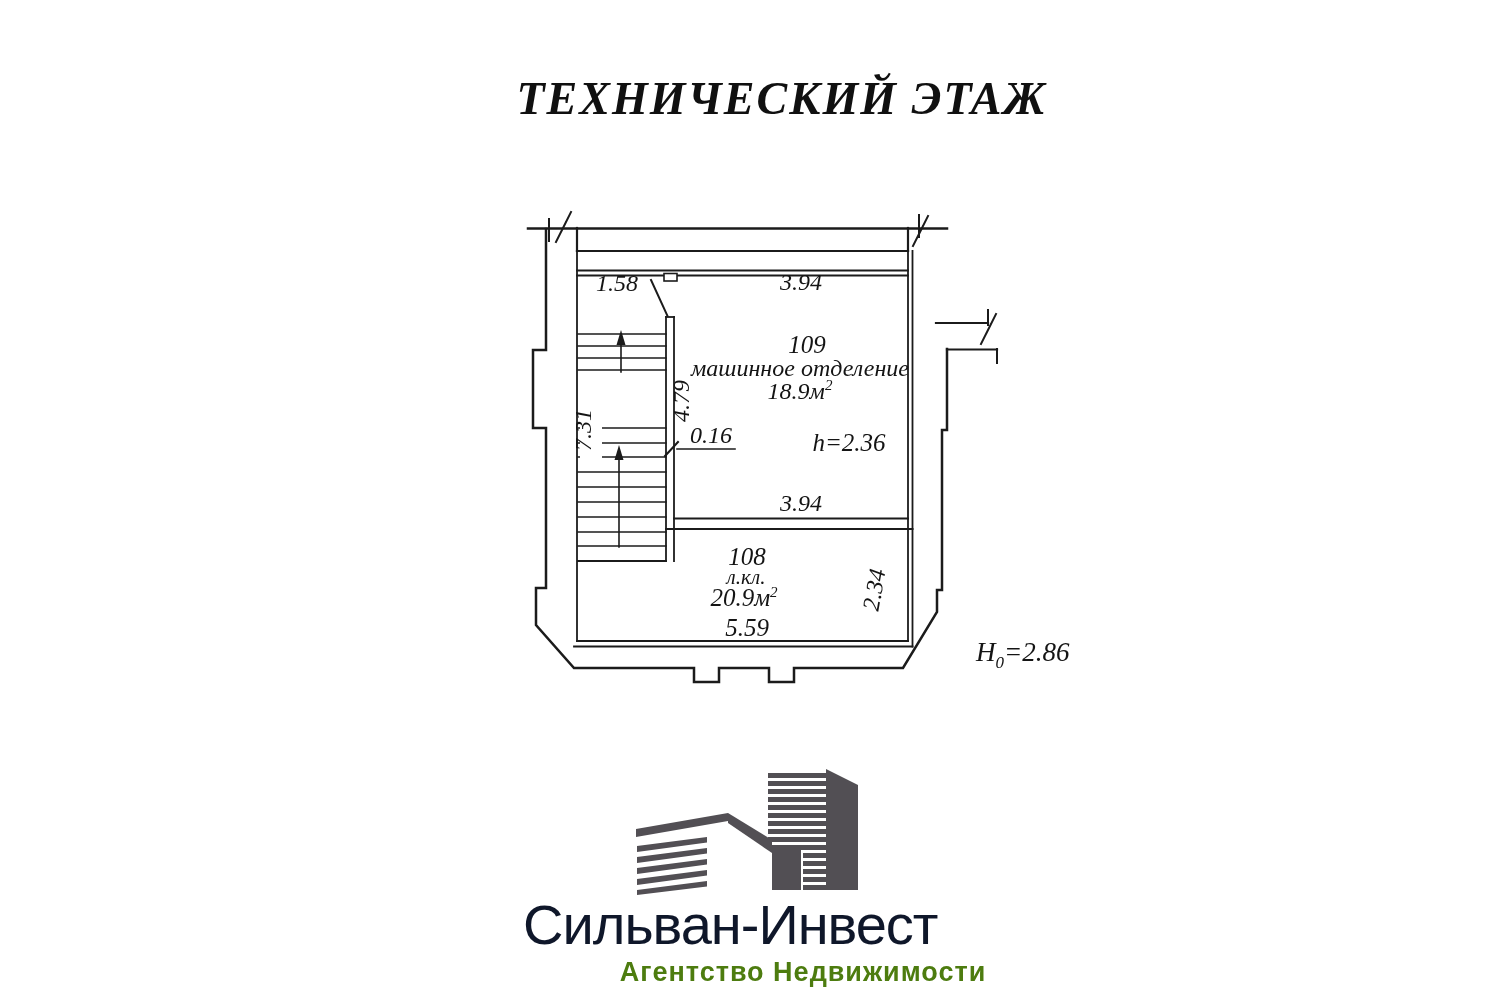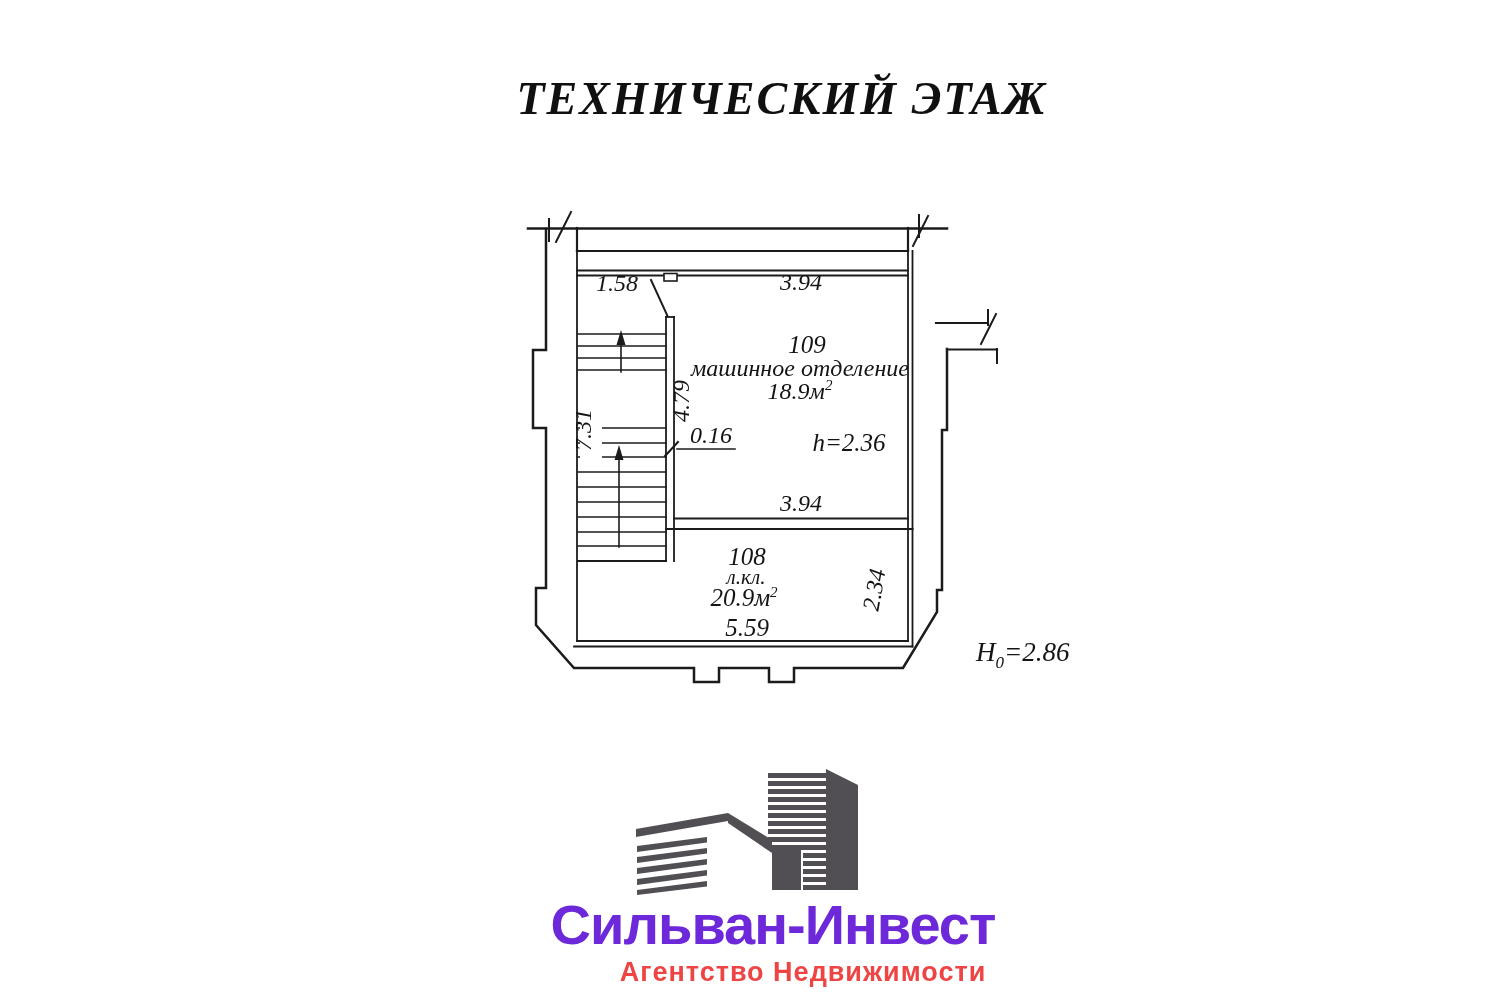--- a/index.html
+++ b/index.html
@@ -8,28 +8,28 @@
     font-family:"Liberation Serif", serif;overflow:hidden;
   }
   .title{
     position:absolute;top:72px;left:0;width:100%;text-align:center;
     font-family:"Liberation Serif", serif;font-style:italic;font-weight:700;
     font-size:46px;letter-spacing:2px;color:#101010;white-space:nowrap;padding-left:32px;
   }
   svg.sheet{position:absolute;left:0;top:0;}
   .pt{font-family:"Liberation Serif", serif;font-style:italic;fill:#141414;}
   .logo-title{
-    position:absolute;top:892px;left:523px;width:500px;text-align:center;
-    font-family:"Liberation Sans", sans-serif;font-weight:700;font-size:56px;
-    color:#6d28d9;white-space:nowrap;letter-spacing:-1px;
+    position:absolute;top:892px;left:523px;width:500px;
+    font-family:"Liberation Sans", sans-serif;font-weight:400;font-size:56px;
+    color:#0f172a;white-space:nowrap;letter-spacing:-1px;
   }
   .logo-subtitle{
     position:absolute;top:957px;left:553px;width:500px;text-align:center;
     font-family:"Liberation Sans", sans-serif;font-weight:700;font-size:27px;
-    color:#ef4444;white-space:nowrap;letter-spacing:1px;
+    color:#4d7c0f;white-space:nowrap;letter-spacing:1px;
   }
 </style>
 </head>
 <body>
 
 <div class="title">ТЕХНИЧЕСКИЙ ЭТАЖ</div>
 
 <svg class="sheet" width="1500" height="1000" viewBox="0 0 1500 1000">
 
   <g stroke="#1b1b1b" fill="none" stroke-linecap="square">

